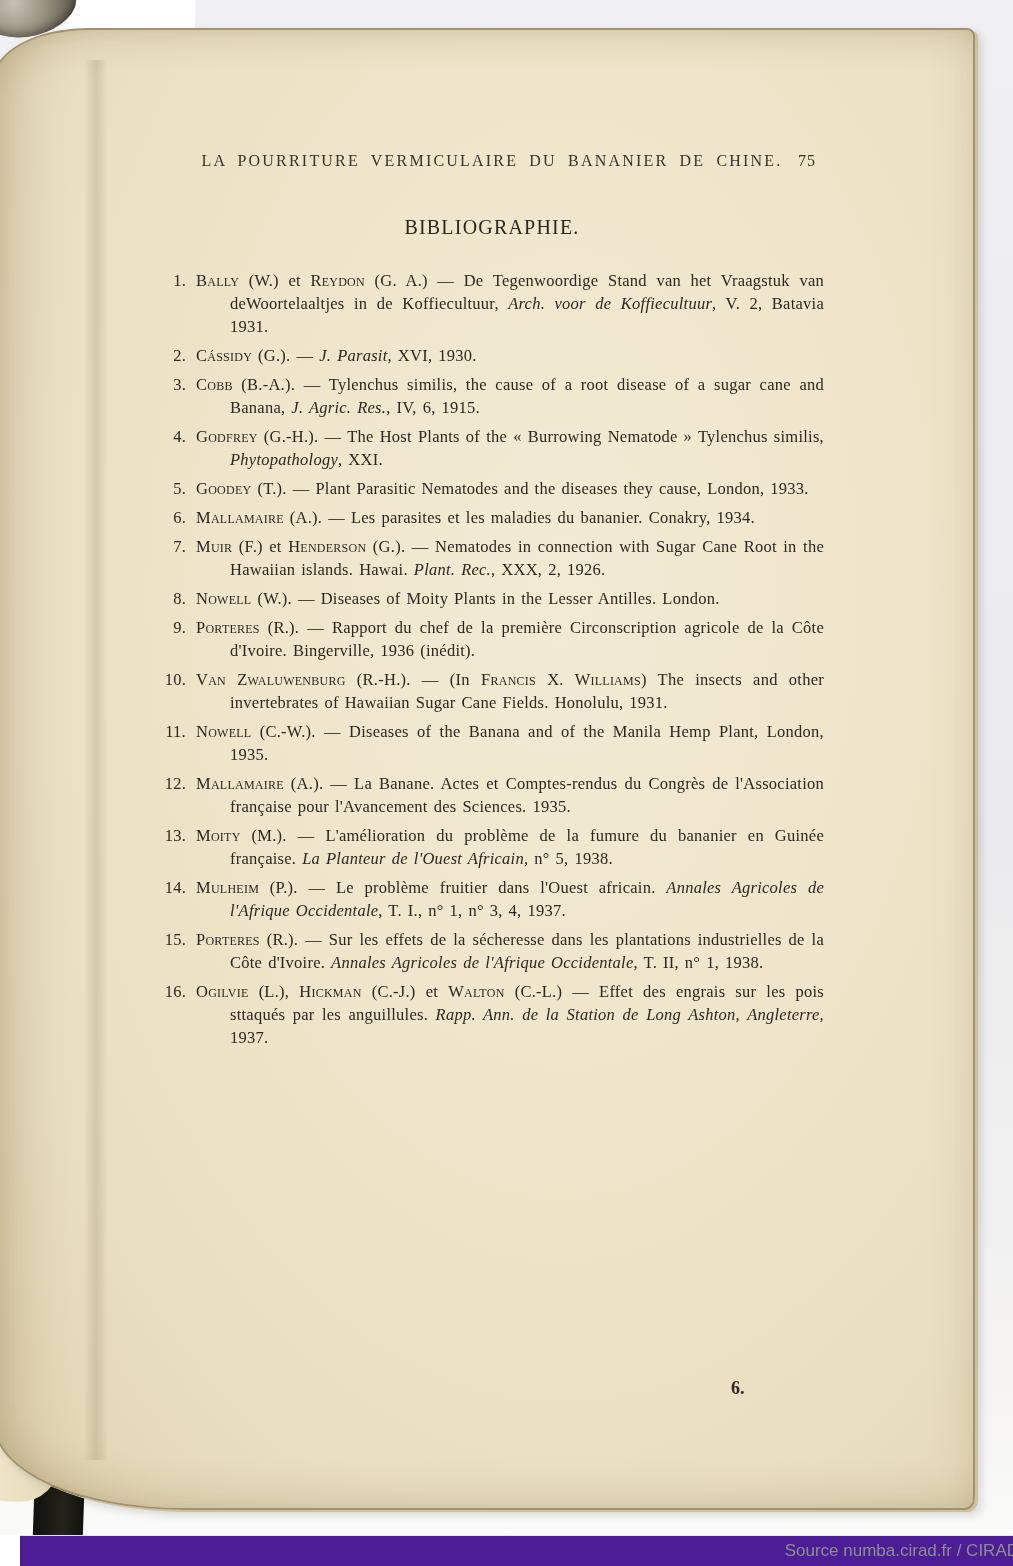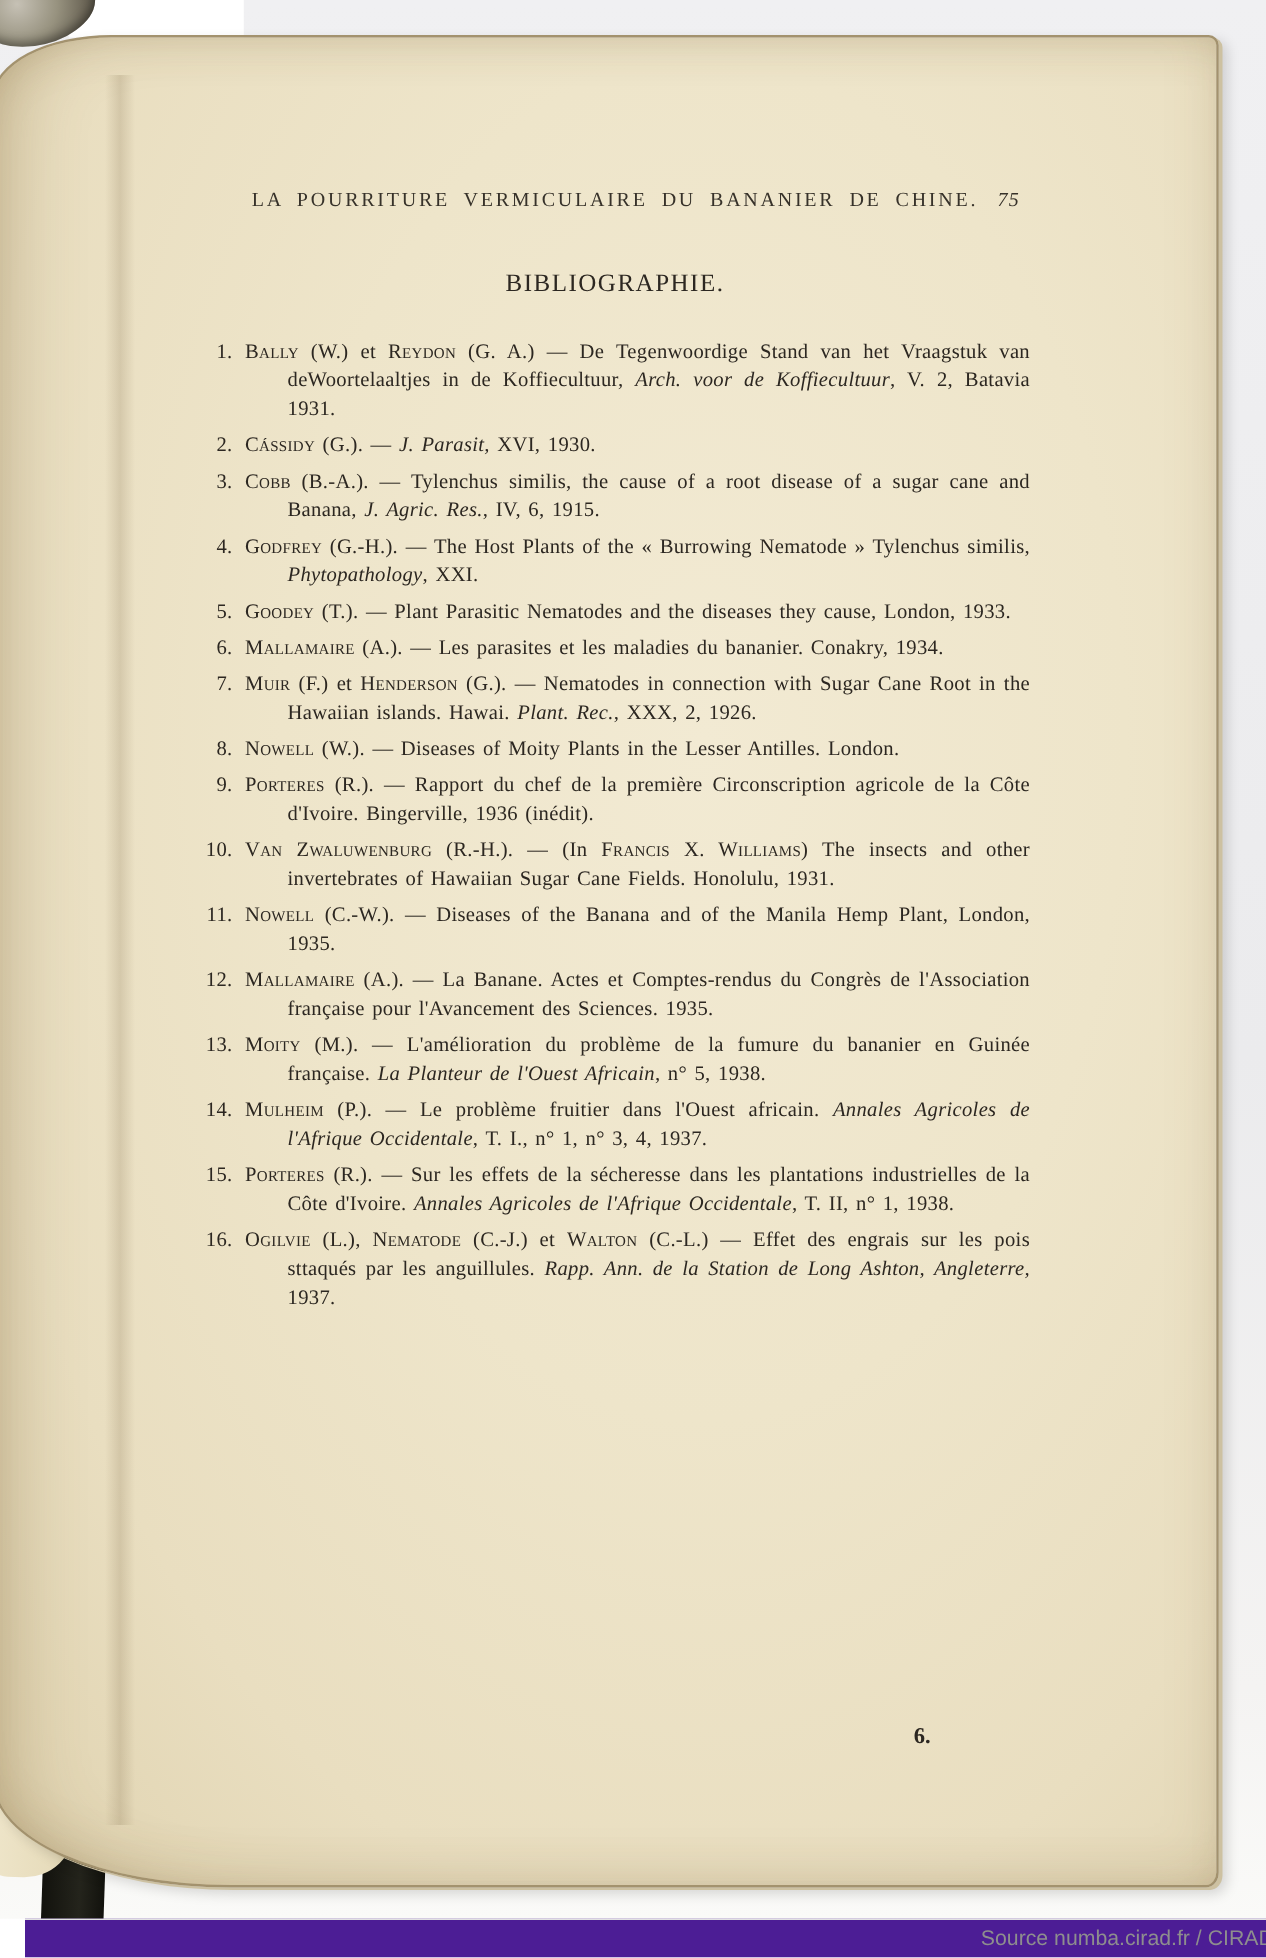--- a/index.html
+++ b/index.html
@@ -96,21 +96,20 @@
     font-size: 16px;
     letter-spacing: 2.2px;
     word-spacing: 5px;
     color: #37322a;
     white-space: nowrap;
   }
   .folio {
     position: absolute;
     right: 8px; top: 0;
     letter-spacing: 1px;
-    font-style: italic;
   }
   .section-title {
     margin: 46px 0 0 0;
     text-align: center;
     font-size: 20px;
     font-weight: normal;
     letter-spacing: 1.2px;
     color: #2c2721;
   }
   .bib-list {
@@ -192,21 +191,21 @@
             <div class="entry"><span class="num">6.</span><span class="sc">Mallamaire</span><span> (A.). — Les parasites et les maladies du bananier. Conakry, 1934.</span></div>
             <div class="entry"><span class="num">7.</span><span class="sc">Muir</span><span> (F.) et </span><span class="sc">Henderson</span><span> (G.). — Nematodes in connection with Sugar Cane Root in the Hawaiian islands. Hawai. </span><span class="i">Plant. Rec.</span><span>, XXX, 2, 1926.</span></div>
             <div class="entry"><span class="num">8.</span><span class="sc">Nowell</span><span> (W.). — Diseases of Moity Plants in the Lesser Antilles. London.</span></div>
             <div class="entry"><span class="num">9.</span><span class="sc">Porteres</span><span> (R.). — Rapport du chef de la première Circonscription agricole de la Côte d'Ivoire. Bingerville, 1936 (inédit).</span></div>
             <div class="entry"><span class="num">10.</span><span class="sc">Van Zwaluwenburg</span><span> (R.-H.). — (In </span><span class="sc">Francis X. Williams</span><span>) The insects and other invertebrates of Hawaiian Sugar Cane Fields. Honolulu, 1931.</span></div>
             <div class="entry"><span class="num">11.</span><span class="sc">Nowell</span><span> (C.-W.). — Diseases of the Banana and of the Manila Hemp Plant, London, 1935.</span></div>
             <div class="entry"><span class="num">12.</span><span class="sc">Mallamaire</span><span> (A.). — La Banane. Actes et Comptes-rendus du Congrès de l'Association française pour l'Avancement des Sciences. 1935.</span></div>
             <div class="entry"><span class="num">13.</span><span class="sc">Moity</span><span> (M.). — L'amélioration du problème de la fumure du bananier en Guinée française. </span><span class="i">La Planteur de l'Ouest Africain</span><span>, n° 5, 1938.</span></div>
             <div class="entry"><span class="num">14.</span><span class="sc">Mulheim</span><span> (P.). — Le problème fruitier dans l'Ouest africain. </span><span class="i">Annales Agricoles de l'Afrique Occidentale</span><span>, T. I., n° 1, n° 3, 4, 1937.</span></div>
             <div class="entry"><span class="num">15.</span><span class="sc">Porteres</span><span> (R.). — Sur les effets de la sécheresse dans les plantations industrielles de la Côte d'Ivoire. </span><span class="i">Annales Agricoles de l'Afrique Occidentale</span><span>, T. II, n° 1, 1938.</span></div>
-            <div class="entry"><span class="num">16.</span><span class="sc">Ogilvie</span><span> (L.), </span><span class="sc">Nematode</span><span> (C.-J.) et </span><span class="sc">Walton</span><span> (C.-L.) — Effet des engrais sur les pois sttaqués par les anguillules. </span><span class="i">Rapp. Ann. de la Station de Long Ashton, Angleterre,</span><span> 1937.</span></div>
+            <div class="entry"><span class="num">16.</span><span class="sc">Ogilvie</span><span> (L.), </span><span class="sc">Hickman</span><span> (C.-J.) et </span><span class="sc">Walton</span><span> (C.-L.) — Effet des engrais sur les pois sttaqués par les anguillules. </span><span class="i">Rapp. Ann. de la Station de Long Ashton, Angleterre,</span><span> 1937.</span></div>
           </div>
 
       </div>
 
       <div class="signature">6.</div>
     </div>
 
   </div>
 
   <div class="footer-bar">

